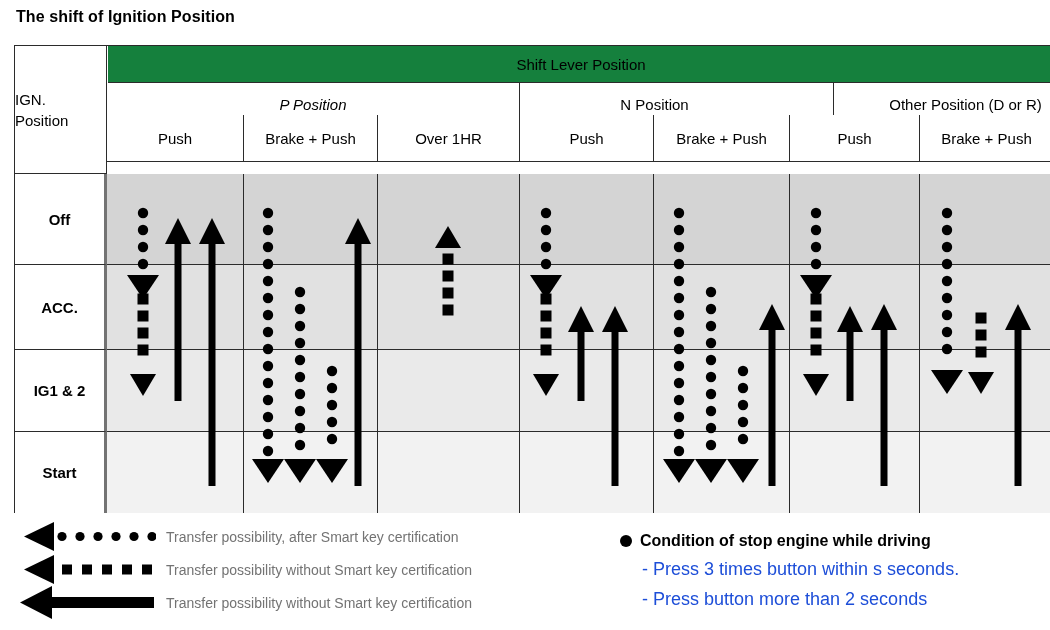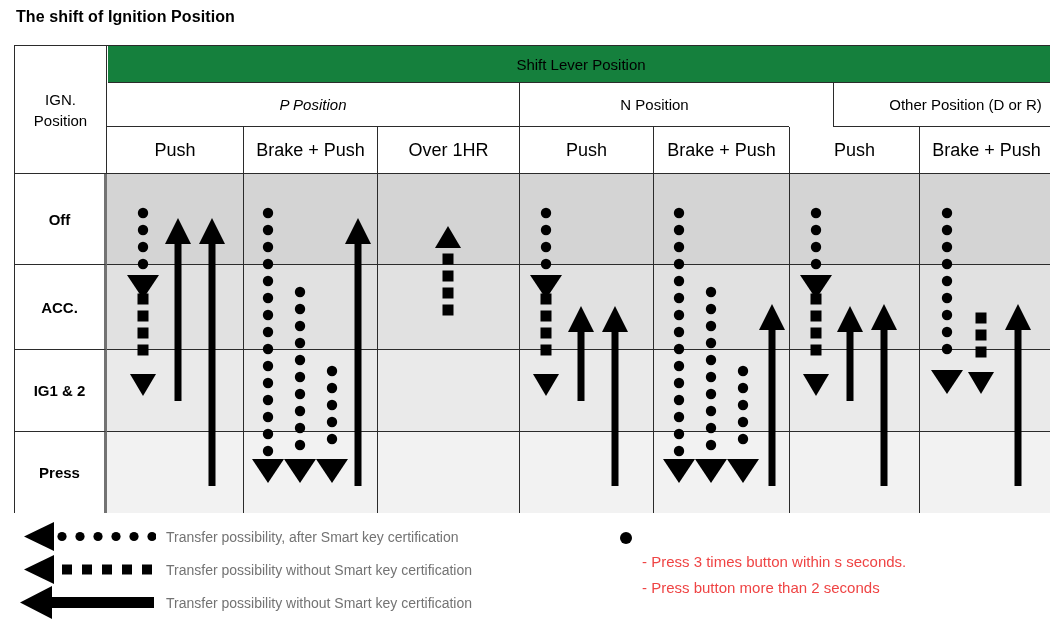--- a/index.html
+++ b/index.html
@@ -23,41 +23,41 @@
     position:absolute;left:6px;top:45px;
     width:1038px;height:468px;
     border:1px solid #2b2b2b;
     box-sizing:border-box;
   }
 
   .hdr-ign{
     position:absolute;left:0;top:0;width:92px;height:128px;
     border-right:1px solid #2b2b2b;border-bottom:1px solid #2b2b2b;
     box-sizing:border-box;
-    display:flex;flex-direction:column;align-items:center;justify-content:center;
+    display:flex;flex-direction:column;justify-content:center;
     font-size:15px;line-height:21px;background:#fff;
   }
   .hdr-top{
     position:absolute;left:93px;top:0;width:946px;height:37px;
     border-bottom:1px solid #2b2b2b;box-sizing:border-box;
     display:flex;align-items:center;justify-content:center;
     font-size:15px;background:#15803d;
   }
   .grp{
     position:absolute;top:37px;height:44px;
     border-bottom:1px solid #2b2b2b;box-sizing:border-box;
     display:flex;align-items:center;justify-content:center;
     font-size:15px;background:#fff;
   }
   .grp.b{border-left:1px solid #2b2b2b;}
   .sub{
-    position:absolute;top:81px;height:47px;
+    position:absolute;top:69px;height:47px;
     border-bottom:1px solid #2b2b2b;box-sizing:border-box;
     display:flex;align-items:center;justify-content:center;
-    font-size:18px;background:#fff;
+    font-size:15px;background:#fff;
   }
   .sub.b{border-left:1px solid #2b2b2b;}
 
   
   .rowlab{
     position:absolute;left:0;width:92px;
     border-right:3px solid #737373;box-sizing:border-box;
     display:flex;align-items:center;justify-content:center;
     font-size:15px;font-weight:bold;background:#fff;
     border-bottom:1px solid #2b2b2b;
@@ -92,21 +92,21 @@
   .legend-right{position:absolute;left:612px;top:532px;width:430px;}
   .rhead{
     font-size:16px;font-weight:bold;display:flex;align-items:center;gap:8px;
     white-space:nowrap;
   }
   .bullet{
     width:12px;height:12px;border-radius:50%;background:#000;
     display:inline-block;flex:0 0 auto;
   }
   .rline{
-    font-size:15px;margin-top:9px;margin-left:22px;color:#ef4444;white-space:nowrap;
+    font-size:18px;margin-top:9px;margin-left:22px;color:#1d4ed8;white-space:nowrap;
   }
 </style>
 </head>
 <body>
 
 <div class="page">
 
   <div class="title">The shift of Ignition Position</div>
 
   <div class="chart">
@@ -131,21 +131,21 @@
     <div class="sub b" id="sub6" style="left: 904px; width: 134px;">Brake + Push</div>
 
     <div class="band" id="band0" style="top: 128px; height: 91px; background: rgb(212, 212, 212);"></div>
     <div class="band" id="band1" style="top: 219px; height: 85px; background: rgb(225, 225, 225);"></div>
     <div class="band" id="band2" style="top: 304px; height: 82px; background: rgb(234, 234, 234);"></div>
     <div class="band last" id="band3" style="top: 386px; height: 81px; background: rgb(242, 242, 242);"></div>
 
     <div class="rowlab" id="rl0" style="top: 128px; height: 91px;">Off</div>
     <div class="rowlab" id="rl1" style="top: 219px; height: 85px;">ACC.</div>
     <div class="rowlab" id="rl2" style="top: 304px; height: 82px;">IG1 &amp; 2</div>
-    <div class="rowlab last" id="rl3" style="top: 386px; height: 81px;">Press</div>
+    <div class="rowlab last" id="rl3" style="top: 386px; height: 81px;">Start</div>
 
     <div class="vsep" id="vs1" style="left: 228px;"></div>
     <div class="vsep" id="vs2" style="left: 362px;"></div>
     <div class="vsep" id="vs3" style="left: 504px;"></div>
     <div class="vsep" id="vs4" style="left: 638px;"></div>
     <div class="vsep" id="vs5" style="left: 774px;"></div>
     <div class="vsep" id="vs6" style="left: 904px;"></div>
 
     <div class="arrows">
       <svg id="arrow-svg" width="1038" height="468" viewBox="0 0 1038 468">
@@ -368,18 +368,19 @@
         <rect x="33" y="11" width="105" height="11" fill="#000"></rect>
       </svg>
       <span class="ltext">Transfer possibility without Smart key certification</span>
     </div>
 
   </div>
 
   <div class="legend-right">
     <div class="rhead">
       <span class="bullet"></span>
+      <span>Condition of stop engine while driving</span>
     </div>
     <div class="rline">- Press 3 times button within s seconds.</div>
     <div class="rline">- Press button more than 2 seconds</div>
   </div>
 
 </div>
 
 </body></html>

